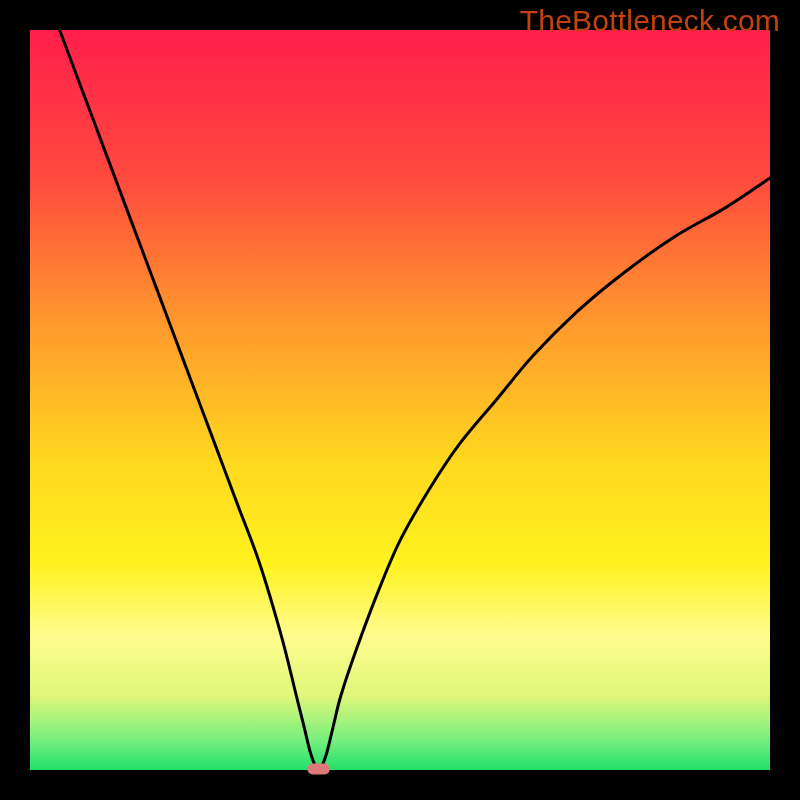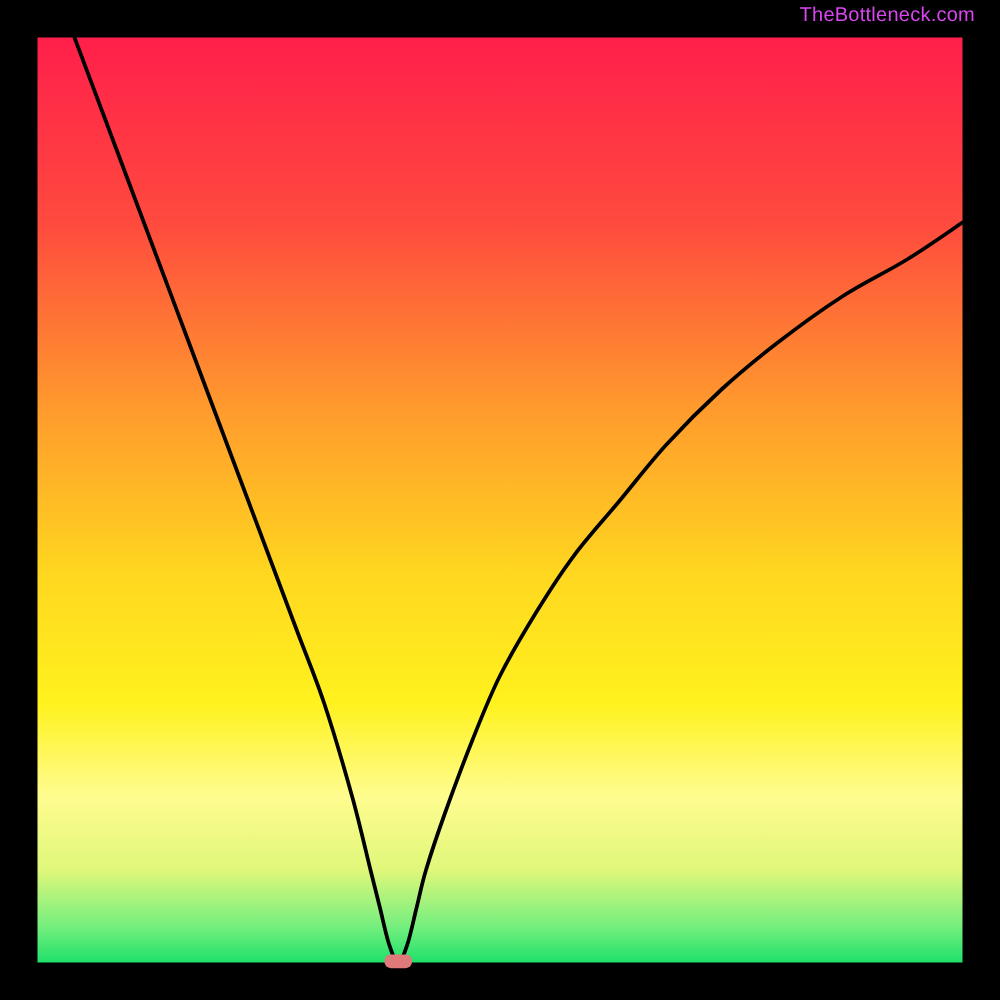--- a/index.html
+++ b/index.html
@@ -14,22 +14,22 @@
   .frame {
     position: relative;
     width: 800px;
     height: 800px;
     background: #000;
   }
   .watermark {
     position: absolute;
     top: 4px;
     right: 20px;
-    color: #d946ef;
-    font-size: 16px;
+    color: #c2410c;
+    font-size: 30px;
     font-weight: 400;
     letter-spacing: 0.2px;
     z-index: 3;
   }
   svg {
     position: absolute;
     top: 0;
     left: 0;
   }
 </style>

